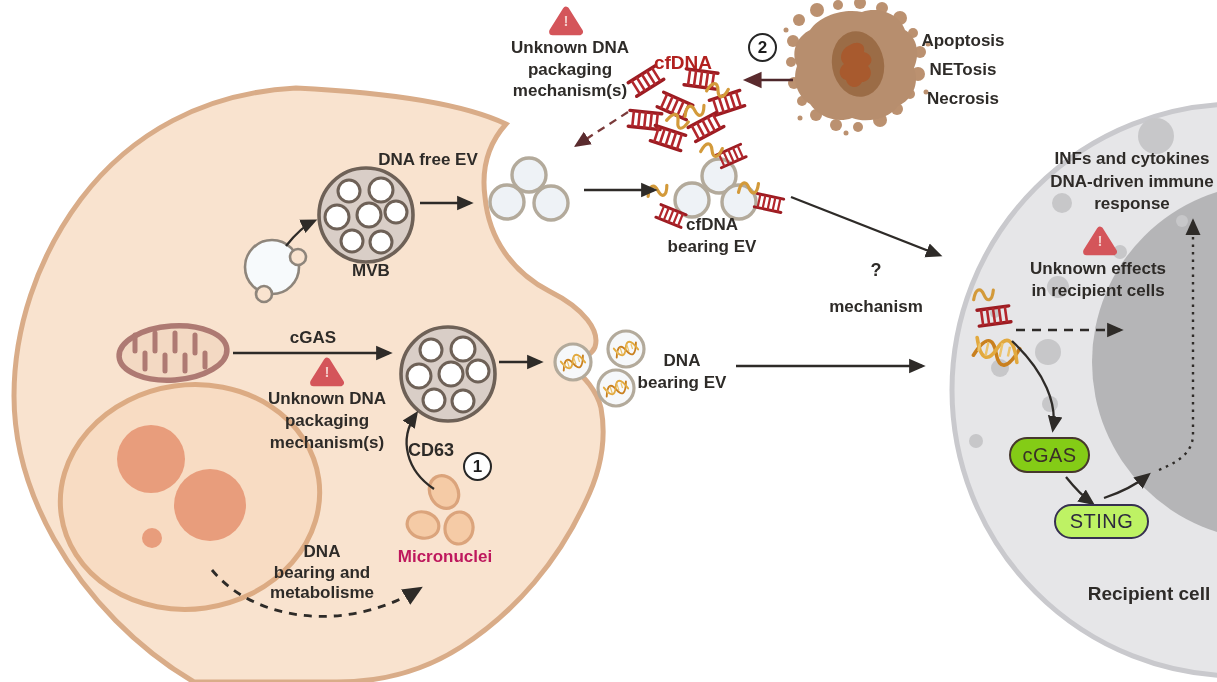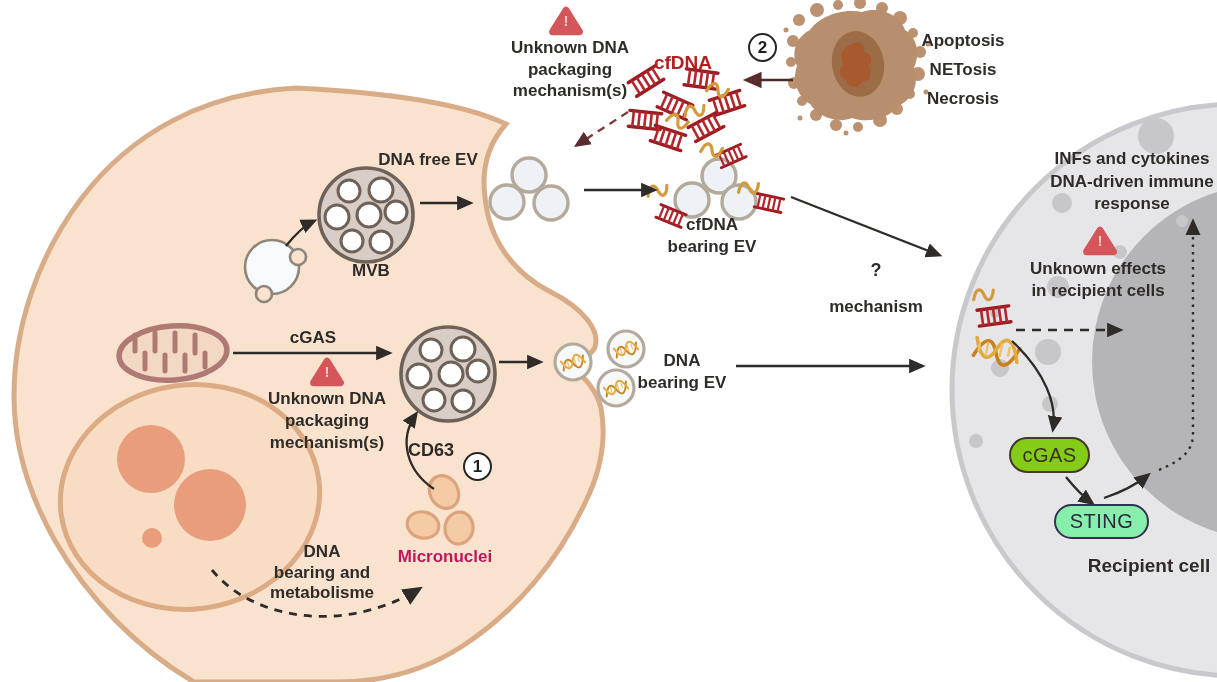--- a/index.html
+++ b/index.html
@@ -17,21 +17,21 @@
   .step{position:absolute;width:29px;height:29px;box-sizing:border-box;border:2.6px solid #262626;
         border-radius:50%;background:#fff;display:flex;align-items:center;justify-content:center;
         font-weight:700;font-size:17px;color:#1d1d1d;}
   .warn{position:absolute;width:36px;height:32px;}
   .warn svg{position:absolute;left:0;top:0;}
   .warn .mark{position:absolute;left:0;right:0;top:8px;text-align:center;color:#f3cbc8;
               font-weight:700;font-size:15px;line-height:15px;}
   .pill{position:absolute;box-sizing:border-box;display:flex;align-items:center;justify-content:center;
         border-radius:20px;font-size:20px;letter-spacing:.5px;}
   .pill.cgas{background:#84cc16;border:2.6px solid #46382c;color:#3a3027;}
-  .pill.sting{background:#86efac;border:2.6px solid #363050;color:#2c293e;}
+  .pill.sting{background:#bef264;border:2.6px solid #363050;color:#2c293e;}
 </style>
 </head>
 <body>
 
 <div class="stage">
 
 <svg class="art" width="1217" height="682" viewBox="0 0 1217 682">
   <defs>
     <marker id="ahB" markerWidth="8" markerHeight="8" viewBox="0 0 10 10" refX="7" refY="5" orient="auto">
       <path d="M0,1 L9,5 L0,9 Z" fill="#2e2b28"></path>
@@ -290,15 +290,15 @@
 <div class="lbl b lh22" style="left:1003px;top:258px;width:190px">
   <div>Unknown effects</div>
   <div>in recipient cells</div>
 </div>
 <div class="pill cgas" style="left:1009px;top:437px;width:81px;height:36px">
   <span>cGAS</span>
 </div>
 <div class="pill sting" style="left:1054px;top:504px;width:95px;height:35px">
   <span>STING</span>
 </div>
-<div class="lbl cap19" style="left:1080px;top:555px;width:138px">Recipient cell</div>
+<div class="lbl cap19" style="left:1080px;top:583px;width:138px">Recipient cell</div>
 
 </div>
 
 </body></html>

